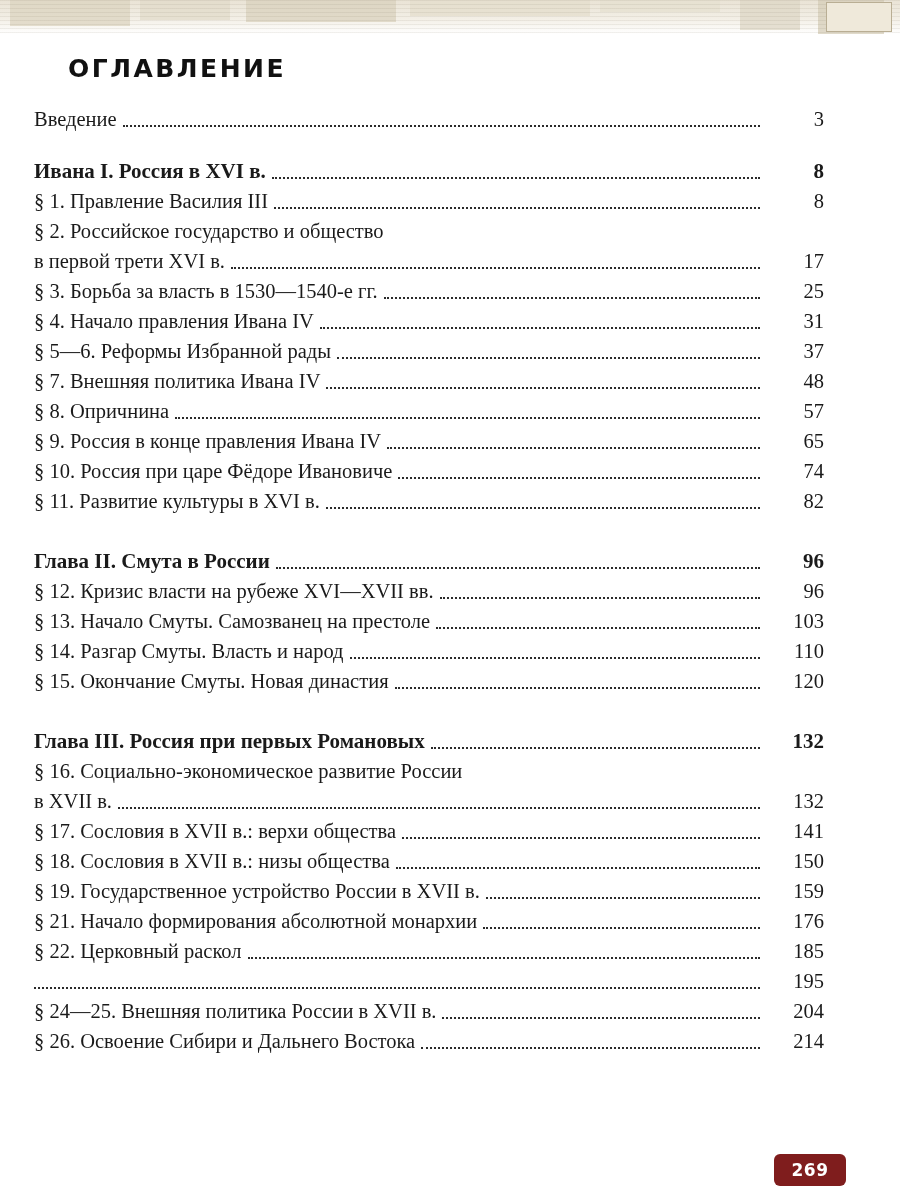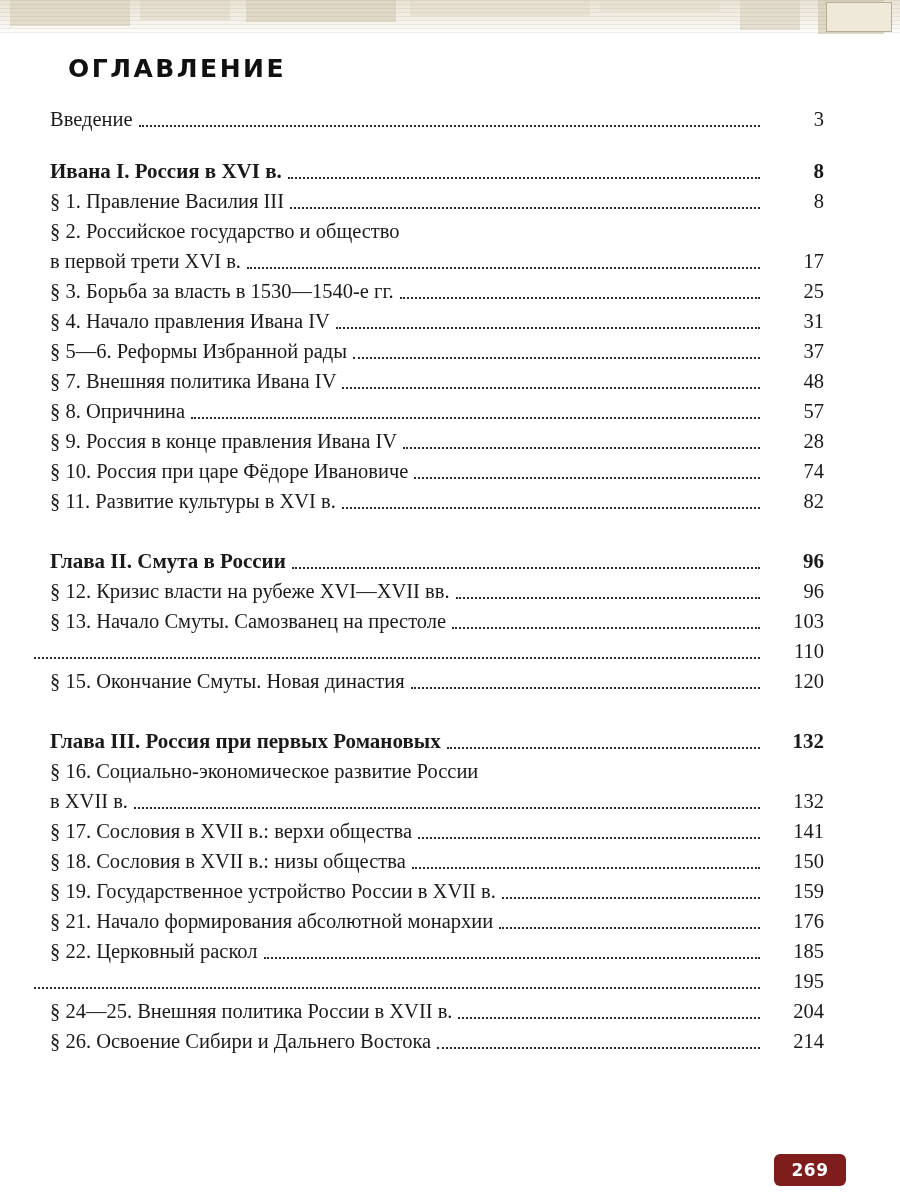--- a/index.html
+++ b/index.html
@@ -86,21 +86,20 @@
   .row {
     display: flex;
     align-items: flex-end;
     font-size: 20.5px;
     line-height: 30px;
     white-space: nowrap;
   }
   .row .label {
     flex: 0 0 auto;
     padding-right: 6px;
-    margin-left: 16px;
   }
   .row .leader {
     flex: 1 1 auto;
     position: relative;
     height: 1em;
     overflow: hidden;
   }
   .row .leader::after {
     content: "";
     position: absolute;
@@ -210,21 +209,21 @@
         <span class="page-num">48</span>
       </div>
       <div class="row">
         <span class="label">§ 8. Опричнина</span>
         <span class="leader"></span>
         <span class="page-num">57</span>
       </div>
       <div class="row">
         <span class="label">§ 9. Россия в конце правления Ивана IV</span>
         <span class="leader"></span>
-        <span class="page-num">28</span>
+        <span class="page-num">65</span>
       </div>
       <div class="row">
         <span class="label">§ 10. Россия при царе Фёдоре Ивановиче</span>
         <span class="leader"></span>
         <span class="page-num">74</span>
       </div>
       <div class="row">
         <span class="label">§ 11. Развитие культуры в XVI в.</span>
         <span class="leader"></span>
         <span class="page-num">82</span>
@@ -239,20 +238,21 @@
         <span class="label">§ 12. Кризис власти на рубеже XVI—XVII вв.</span>
         <span class="leader"></span>
         <span class="page-num">96</span>
       </div>
       <div class="row">
         <span class="label">§ 13. Начало Смуты. Самозванец на престоле</span>
         <span class="leader"></span>
         <span class="page-num">103</span>
       </div>
       <div class="row">
+        <span class="label">§ 14. Разгар Смуты. Власть и народ</span>
         <span class="leader"></span>
         <span class="page-num">110</span>
       </div>
       <div class="row">
         <span class="label">§ 15. Окончание Смуты. Новая династия</span>
         <span class="leader"></span>
         <span class="page-num">120</span>
       </div>
       <div class="gap-lg"></div>
       <div class="row chapter">

